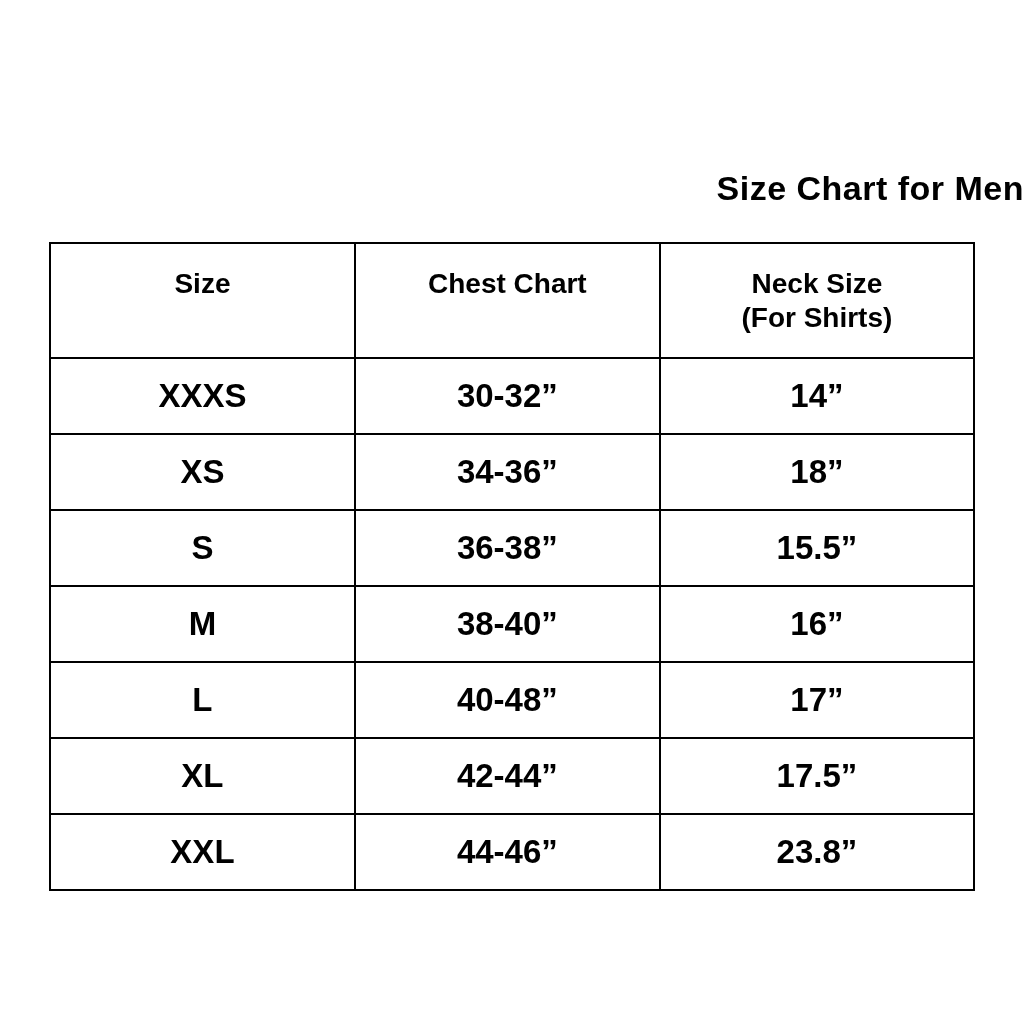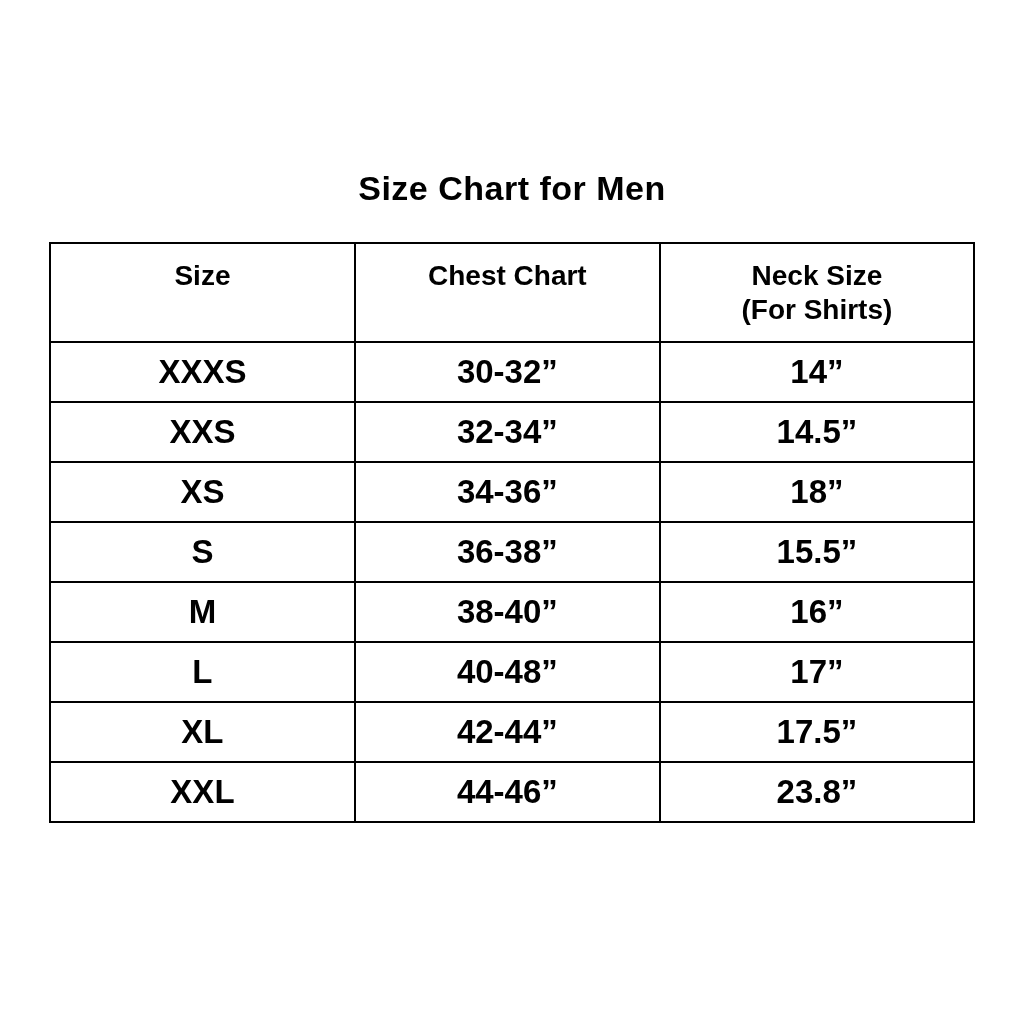--- a/index.html
+++ b/index.html
@@ -12,40 +12,40 @@
   .page {
     width: 1024px;
     height: 1024px;
     background: #ffffff;
     box-sizing: border-box;
     overflow: hidden;
   }
   .title {
     margin: 0;
     padding-top: 168px;
-    text-align: center;
+    text-align: right;
     font-size: 34px;
     line-height: 41px;
     font-weight: bold;
     letter-spacing: 0.5px;
   }
   table.size-chart {
     border-collapse: collapse;
     width: 926px;
     margin: 33px auto 0 auto;
     table-layout: fixed;
     background: #ffffff;
   }
   table.size-chart th,
   table.size-chart td {
     border: 2px solid #000000;
     text-align: center;
     vertical-align: middle;
     font-weight: bold;
-    padding: 4px;
+    padding: 12px;
   }
   table.size-chart th {
     height: 89px;
     font-size: 28px;
   }
   table.size-chart td {
     height: 50px;
     font-size: 33px;
   }
   col.c1 { width: 33%; }
@@ -83,25 +83,20 @@
         </th>
       </tr>
     </thead>
     <tbody>
         <tr>
           <td>XXXS</td>
           <td>30-32”</td>
           <td>14”</td>
         </tr>
         <tr>
-          <td>XXS</td>
-          <td>32-34”</td>
-          <td>14.5”</td>
-        </tr>
-        <tr>
           <td>XS</td>
           <td>34-36”</td>
           <td>18”</td>
         </tr>
         <tr>
           <td>S</td>
           <td>36-38”</td>
           <td>15.5”</td>
         </tr>
         <tr>

